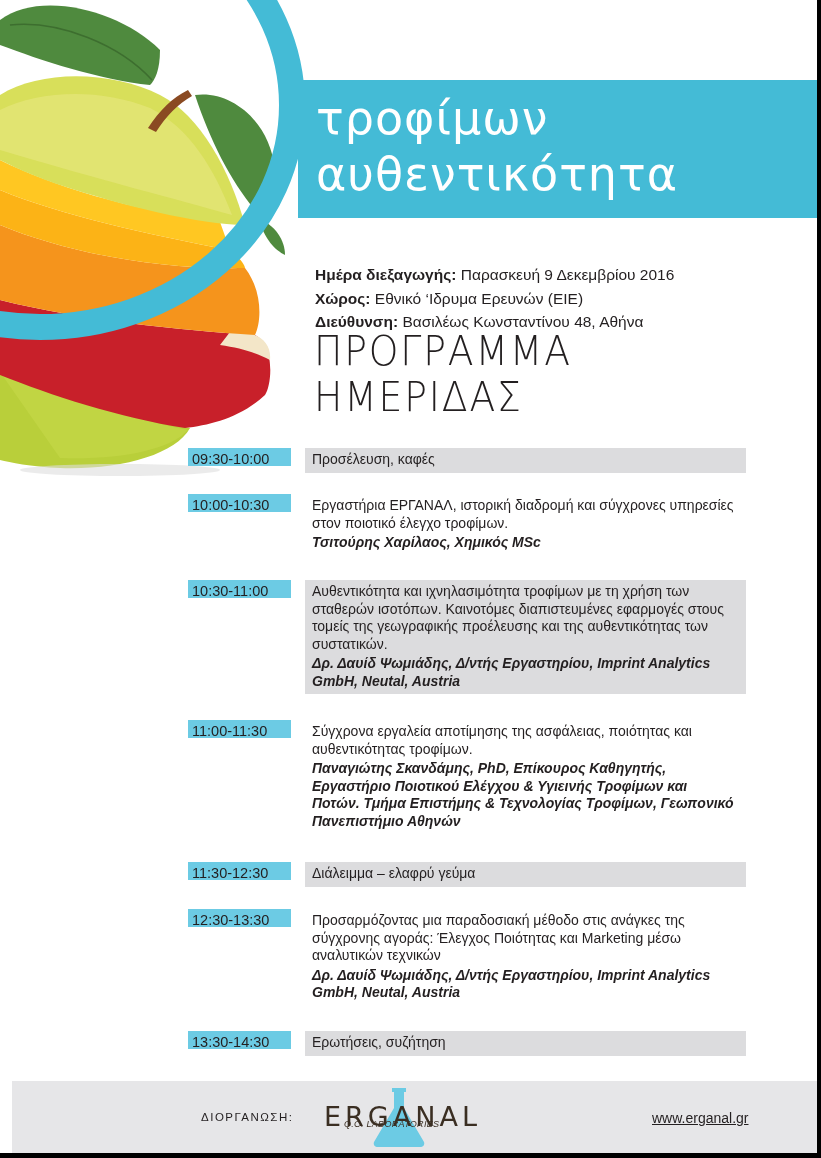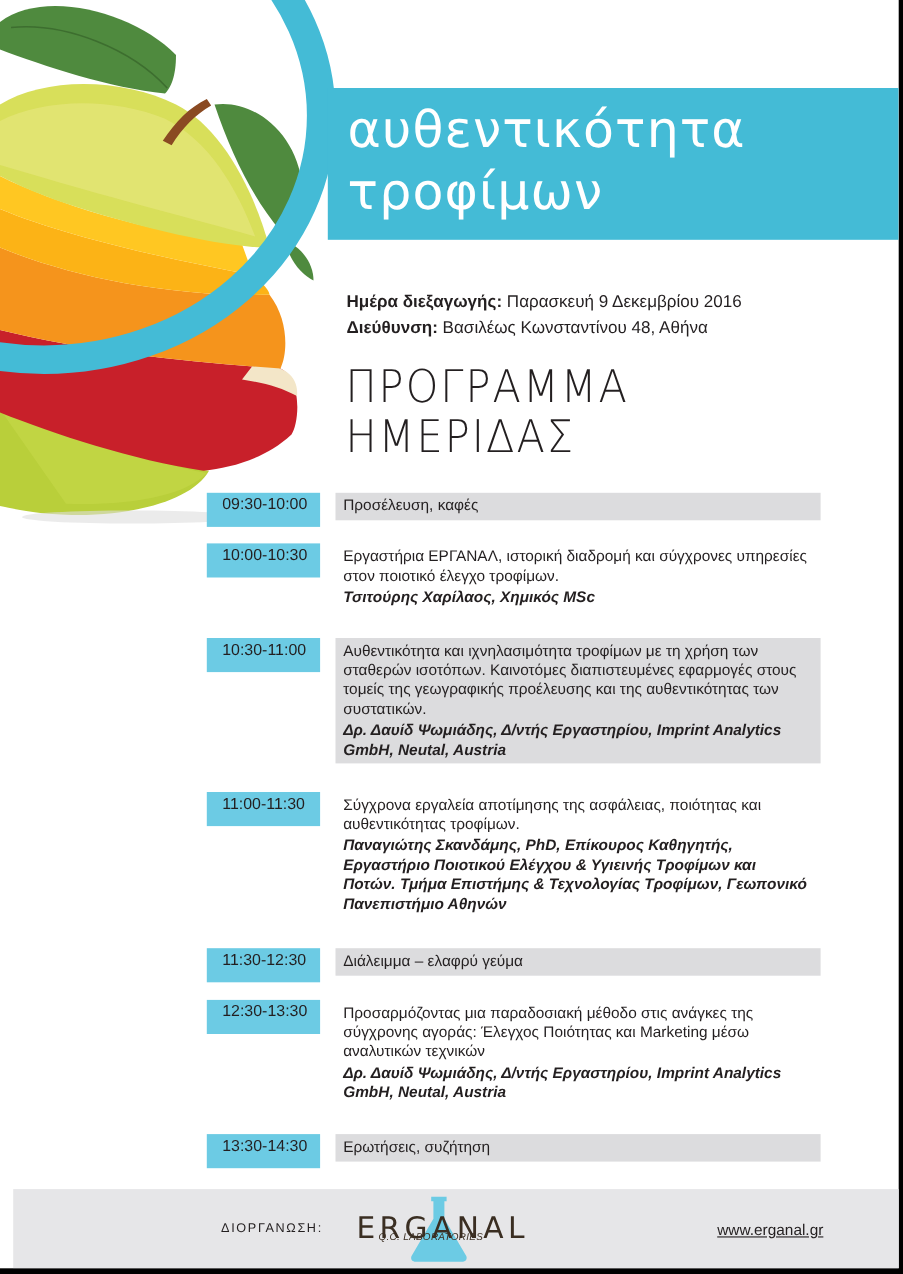--- a/index.html
+++ b/index.html
@@ -14,22 +14,22 @@
   .banner-title { position: absolute; left: 18px; top: 10px; color: #fff; font-size: 46px; line-height: 56px;
                   font-family: "DejaVu Sans", sans-serif; font-weight: normal; letter-spacing: 1px; }
 
   .info { position: absolute; left: 315px; top: 240px; font-size: 15.5px; line-height: 23.5px; color: #231f20; margin-top: 23px; }
   .info b { font-weight: bold; }
 
   .program-title { position: absolute; left: 314px; top: 328px; font-size: 41px; line-height: 46px; color: #231f20;
                    font-family: "DejaVu Sans", sans-serif; font-weight: 200; letter-spacing: 2px; transform: scaleX(0.92); transform-origin: left top; }
 
   .row { position: absolute; left: 188px; width: 558px; }
-  .time { position: absolute; left: 0; top: 0; width: 103px; height: 31px; background: #6ccbe4; color: #231f20;
-          font-size: 14.5px; line-height: 22px; padding-left: 14px; box-sizing: border-box; }
+  .time { position: absolute; left: 0; top: 0; width: 103px; height: 18px; background: #6ccbe4; color: #231f20;
+          font-size: 14.5px; line-height: 22px; padding-left: 4px; box-sizing: border-box; }
   .content { position: absolute; left: 117px; top: 0; width: 441px; box-sizing: border-box; padding: 3px 12px 4px 7px;
              font-size: 14px; line-height: 17.5px; color: #231f20; }
   .content.gray { background: #dcdcde; }
   .speaker { font-weight: bold; font-style: italic; margin-top: 2px; }
 
   .footer { position: absolute; left: 12px; top: 1081px; width: 817px; height: 72px; background: #e6e6e8; }
   .footer-label { position: absolute; left: 189px; top: 30px; font-size: 11.5px; letter-spacing: 1.5px; color: #231f20; }
   .footer-url { position: absolute; left: 640px; top: 29px; font-size: 14px; color: #231f20; text-decoration: underline; }
   .logo { position: absolute; left: 312px; top: 5px; width: 150px; height: 60px; }
   .logo-letters { position: absolute; left: 0; top: 15px; font-size: 27px; font-weight: normal; color: #3a2e22; letter-spacing: 4px;
@@ -63,27 +63,28 @@
     <path d="M0 20 C40 -10 120 10 160 50 C160 70 155 80 150 85 C100 80 40 60 0 45 Z" fill="#4f8a3e"></path>
     <path d="M10 25 C60 20 120 45 152 80" stroke="#3d6e2f" stroke-width="1.5" fill="none"></path>
     <path d="M195 95 C230 90 270 120 275 170 C270 190 262 200 255 210 C230 180 210 140 195 95 Z" fill="#4f8a3e"></path>
     <path d="M258 218 C275 225 285 240 285 255 C275 250 265 240 258 218 Z" fill="#4f8a3e"></path>
 
     <ellipse cx="40" cy="105" rx="252" ry="222" fill="none" stroke="#44bbd6" stroke-width="26"></ellipse>
   </svg>
 
   <div class="banner">
     <div class="banner-title">
+      <div>τροφίμων</div>
       <div>αυθεντικότητα</div>
-      <div>τροφίμων</div>
     </div>
   </div>
 
   <div class="info">
     <div><b>Ημέρα διεξαγωγής:</b><span> Παρασκευή 9 Δεκεμβρίου 2016</span></div>
+    <div><b>Χώρος:</b><span> Εθνικό ‘Ιδρυμα Ερευνών (ΕΙΕ)</span></div>
     <div><b>Διεύθυνση:</b><span> Βασιλέως Κωνσταντίνου 48, Αθήνα</span></div>
   </div>
 
   <div class="program-title">
     <div>ΠΡΟΓΡΑΜΜΑ</div>
     <div>ΗΜΕΡΙΔΑΣ</div>
   </div>
 
   <div class="row" style="top:448px;">
     <div class="time">09:30-10:00</div>

